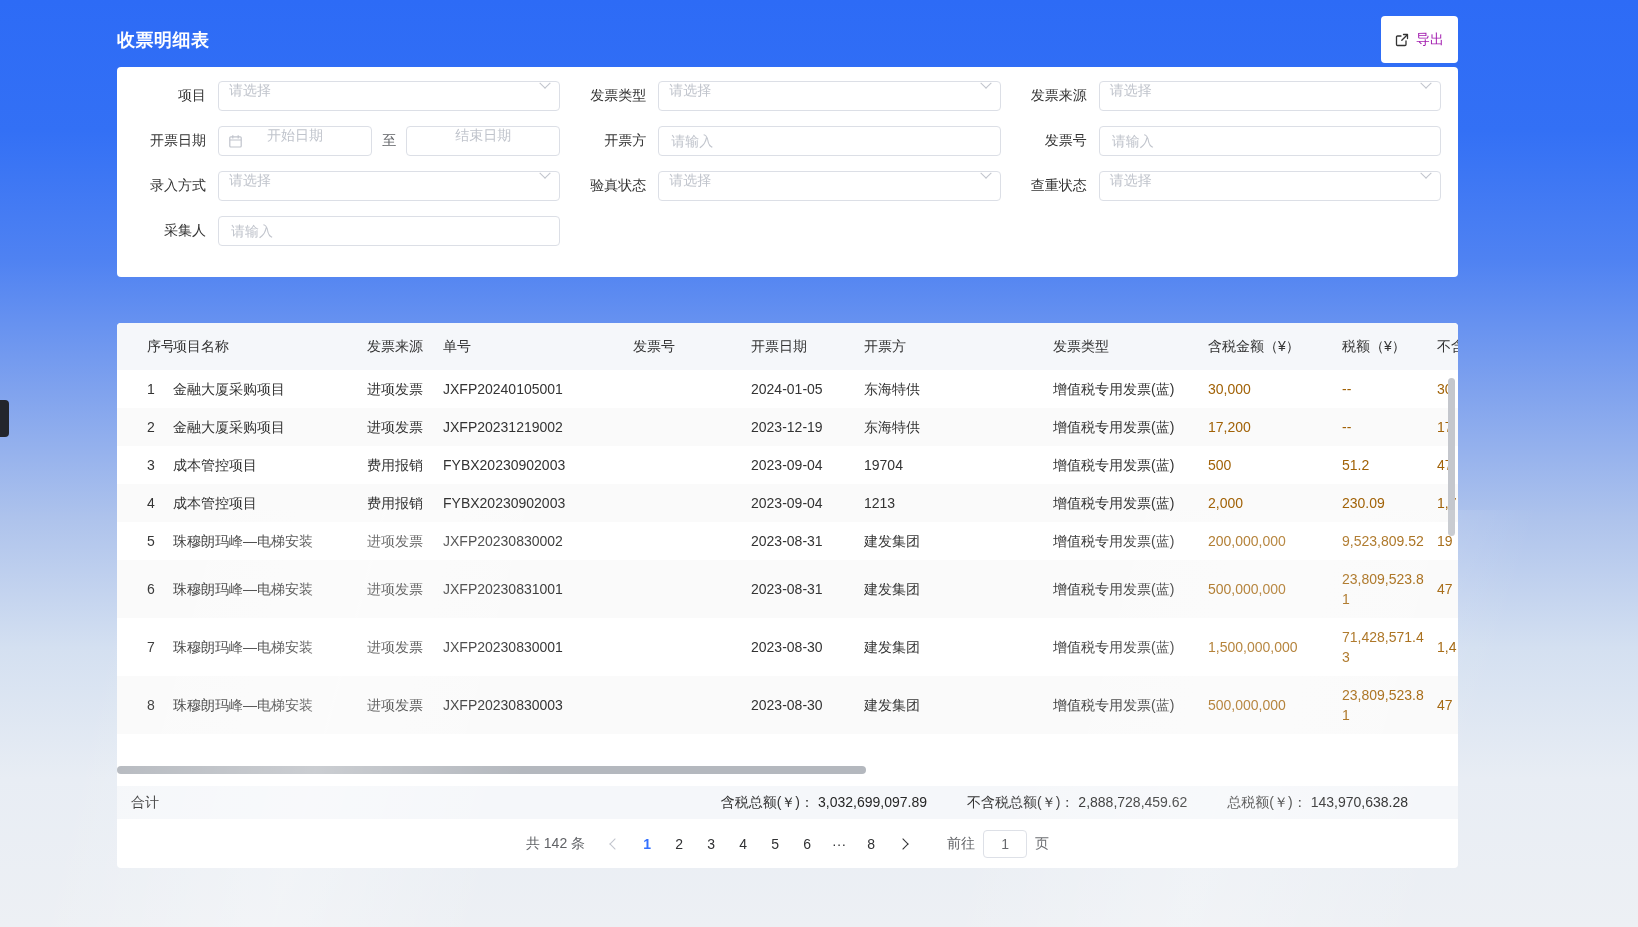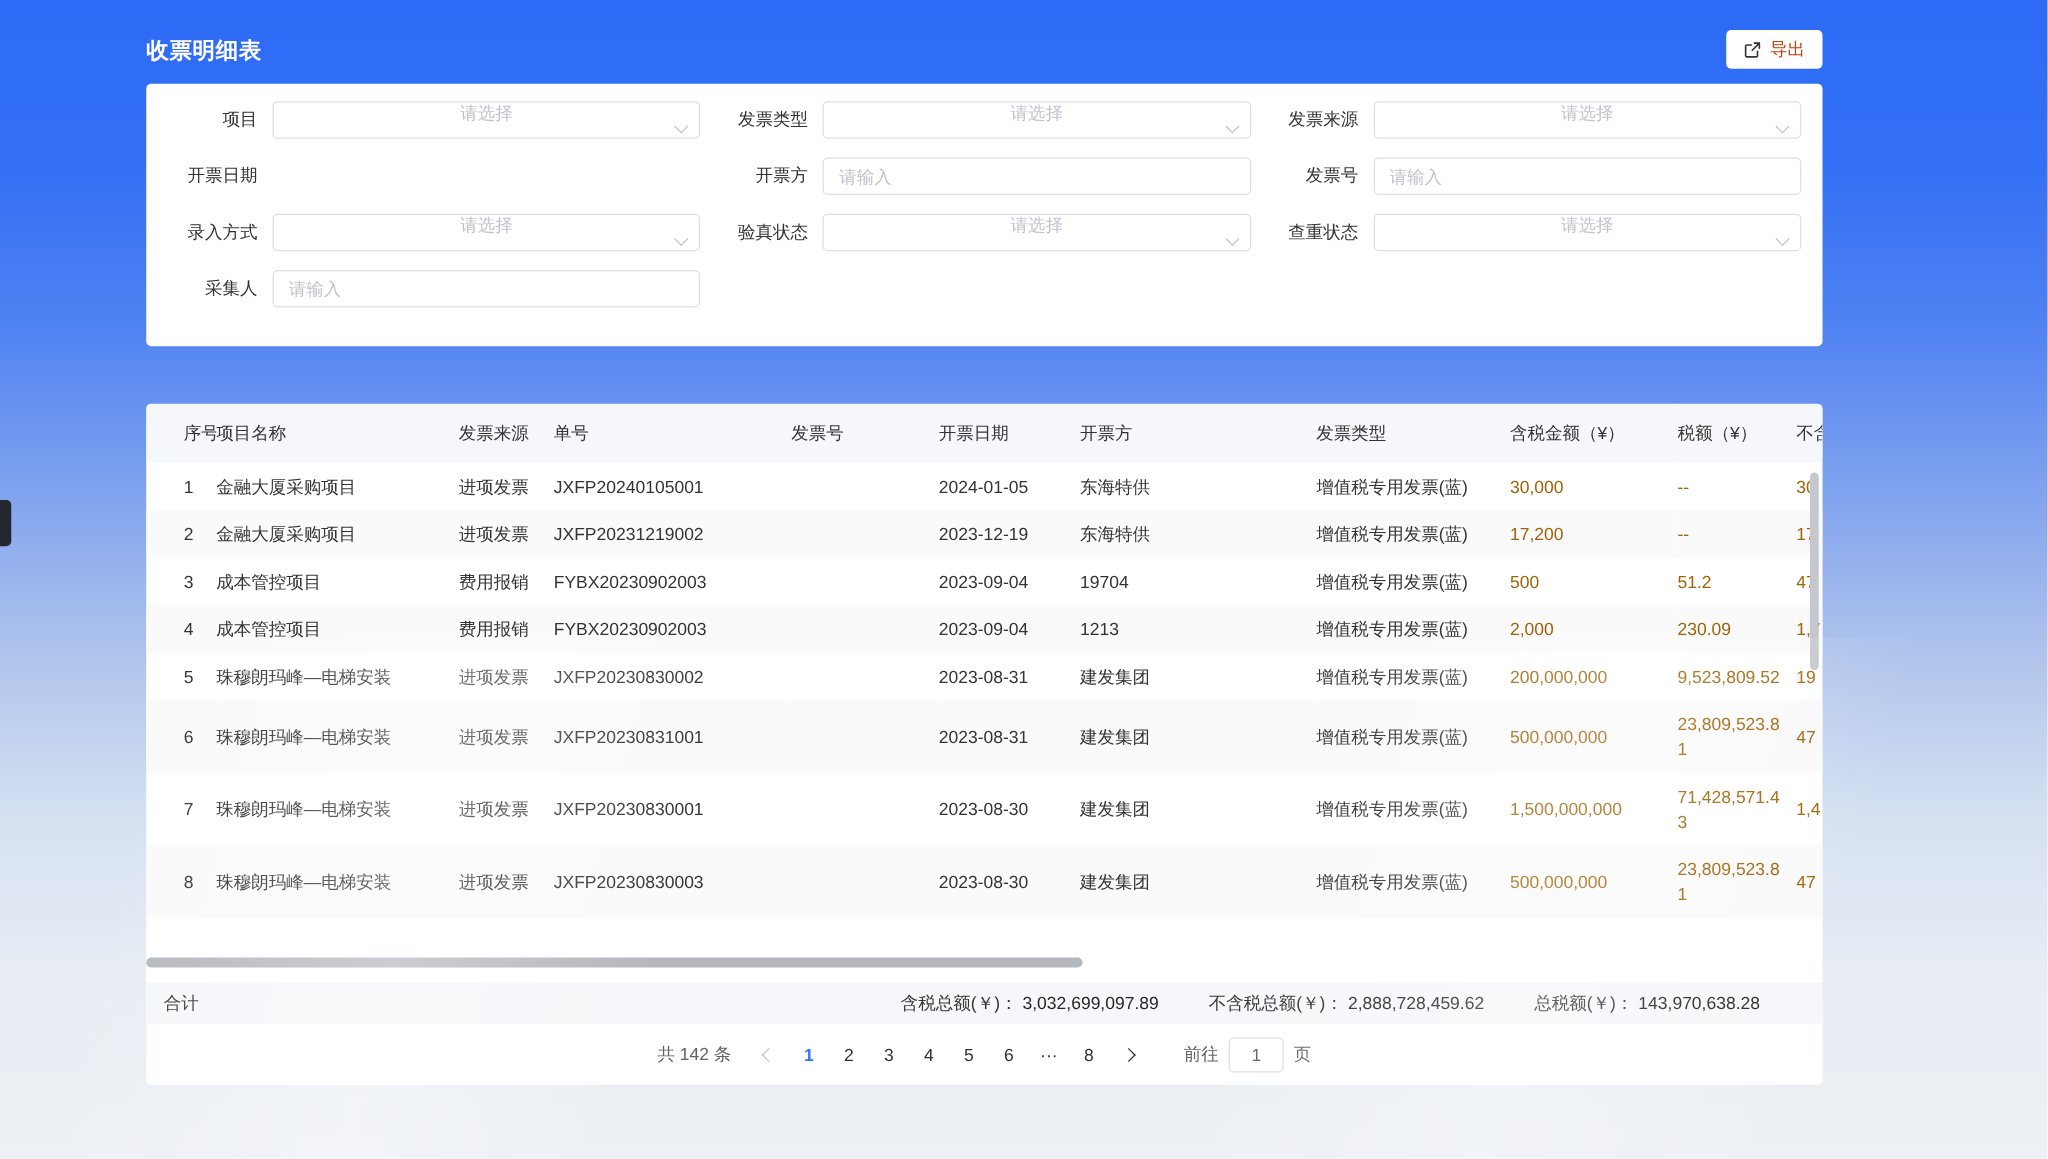--- a/index.html
+++ b/index.html
@@ -12,29 +12,29 @@
   }
   body::after {
     content:""; position:absolute; left:0; right:0; top:55%; bottom:0; pointer-events:none;
     background: linear-gradient(105deg, rgba(255,255,255,0) 8%, rgba(255,255,255,.30) 22%, rgba(255,255,255,0) 34%, rgba(255,255,255,0) 60%, rgba(255,255,255,.25) 74%, rgba(255,255,255,0) 88%);
   }
   .app { position:absolute; left:117px; top:0; width:1341px; }
 
   
   .page-header { position:absolute; top:24px; left:0; right:0; height:31px; display:flex; align-items:center; justify-content:space-between; }
   .page-title { color:#fff; font-size:18px; font-weight:bold; letter-spacing:.5px; }
-  .export-btn { display:flex; align-items:center; gap:7px; height:31px; padding:0 14px; background:#fff; border:none; border-radius:4px; font-size:14px; color:#c2410c; cursor:pointer; font-family:inherit; }
+  .export-btn { display:flex; align-items:center; gap:7px; height:47px; padding:0 14px; background:#fff; border:none; border-radius:4px; font-size:14px; color:#a21caf; cursor:pointer; font-family:inherit; }
 
   
   .filter-card { position:absolute; top:67px; left:0; right:0; height:210px; background:#fff; border-radius:4px; padding:14px 17px; }
   .filter-grid { display:grid; grid-template-columns:repeat(3,1fr); column-gap:14px; row-gap:15px; }
   .field { display:flex; align-items:center; height:30px; }
   .field-label { width:84px; flex:none; text-align:right; padding-right:12px; font-size:14px; color:#333; }
   .control, .text-input { flex:1; height:30px; border:1px solid #dcdfe6; border-radius:4px; background:#fff; font-size:14px; min-width:0; }
-  .control { display:flex; align-items:center; padding:0 10px; cursor:pointer;flex-direction:column; }
+  .control { display:flex; align-items:flex-start; padding:0 10px; cursor:pointer; }
   .text-input { padding:0 12px; color:#b91c1c; outline:none; font-family:inherit; }
   .text-input::placeholder { color:#c0c4cc; }
   .placeholder { color:#c0c4cc; }
   .select .chevron-down { margin-left:auto; }
   .chevron-down { width:8px; height:8px; border-right:1.4px solid #c0c4cc; border-bottom:1.4px solid #c0c4cc; transform:rotate(45deg) translate(-2px,-2px); flex:none; }
   .date-range { flex:1; display:flex; align-items:center; gap:10px; min-width:0; }
   .date-box { justify-content:center; position:relative; }
   .cal-icon { position:absolute; left:9px; top:7px; line-height:0; }
   .date-sep { flex:none; color:#606266; font-size:14px; }
   .filter-actions { margin-top:14px; display:flex; align-items:center; }
@@ -119,20 +119,35 @@
       <div class="field">
         <label class="field-label">发票来源</label>
         <div class="control select">
           <span class="placeholder">请选择</span>
           <span class="chevron-down"></span>
         </div>
       </div>
 
       <div class="field">
         <label class="field-label">开票日期</label>
+        <div class="date-range">
+          <div class="control date-box">
+            <span class="cal-icon">
+              <svg width="15" height="15" viewBox="0 0 15 15" fill="none" stroke="#c0c4cc" stroke-width="1.2">
+                <rect x="1.8" y="2.8" width="11.4" height="10.2" rx="1"></rect>
+                <path d="M4.8 1.2v3.2M10.2 1.2v3.2M1.8 6h11.4"></path>
+              </svg>
+            </span>
+            <span class="placeholder">开始日期</span>
+          </div>
+          <span class="date-sep">至</span>
+          <div class="control date-box">
+            <span class="placeholder">结束日期</span>
+          </div>
+        </div>
       </div>
 
       <div class="field">
         <label class="field-label">开票方</label>
         <input class="text-input" placeholder="请输入" style="">
       </div>
 
       <div class="field">
         <label class="field-label">发票号</label>
         <input class="text-input" placeholder="请输入" style="">

